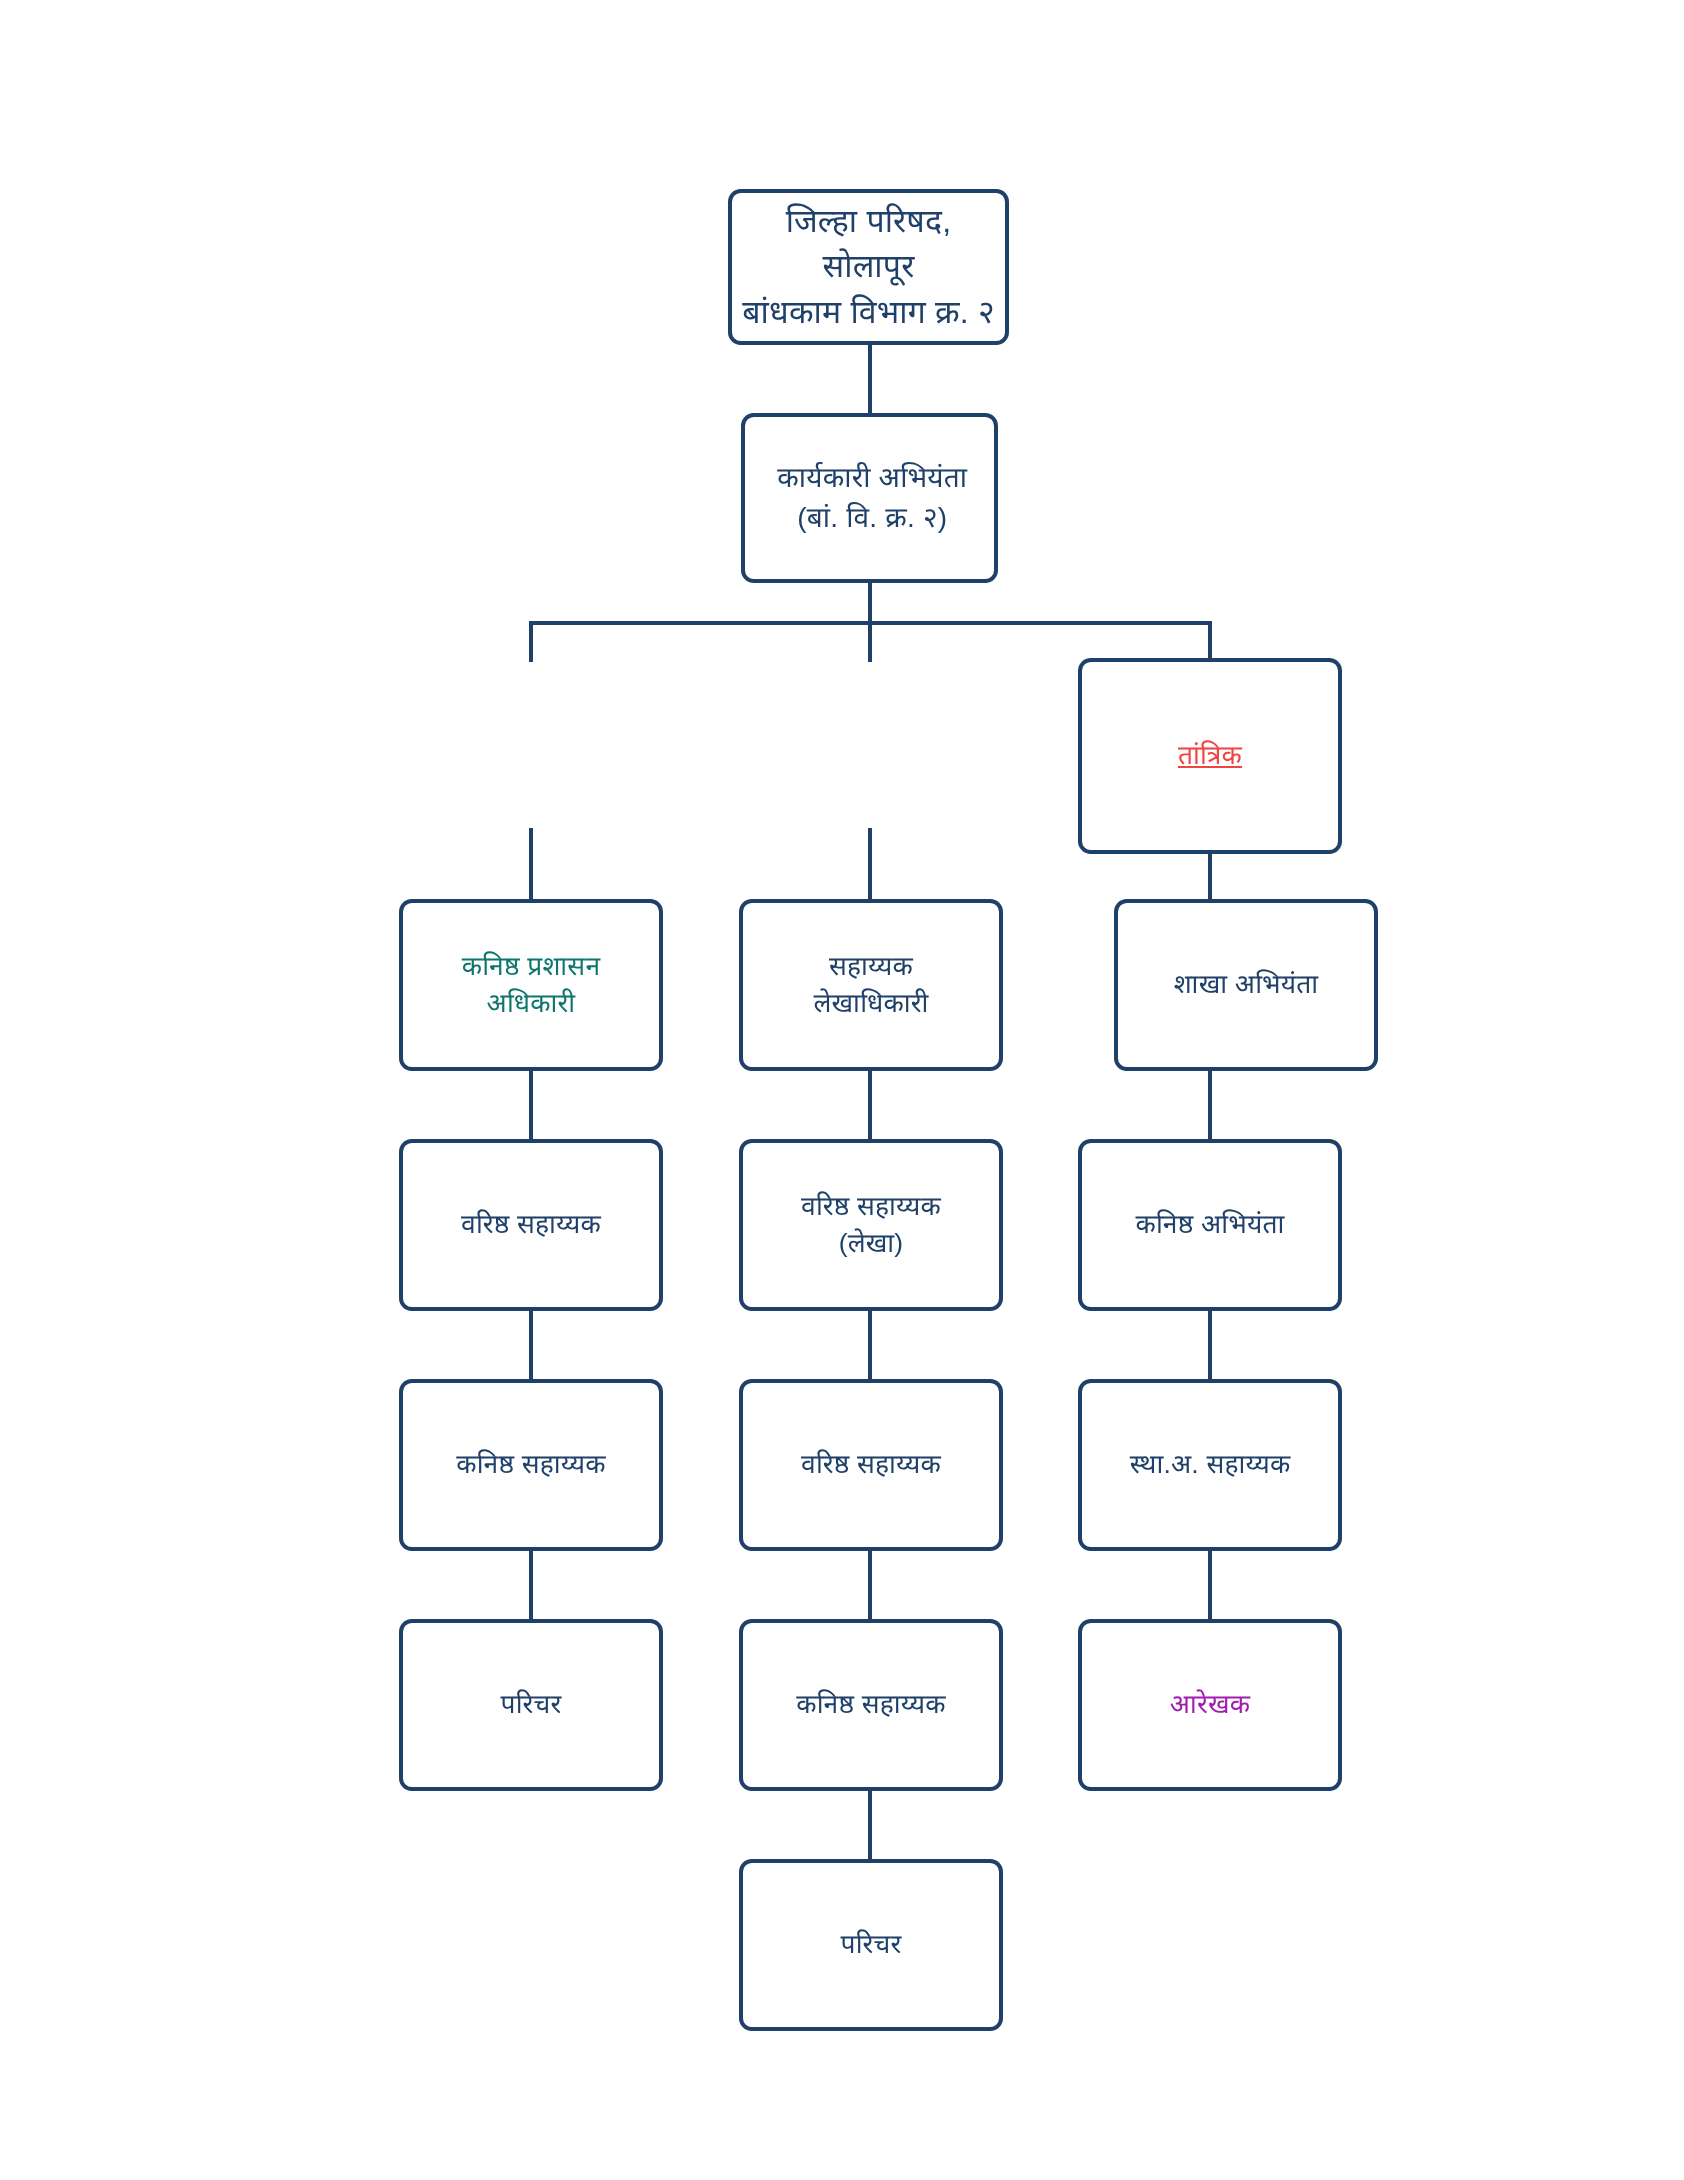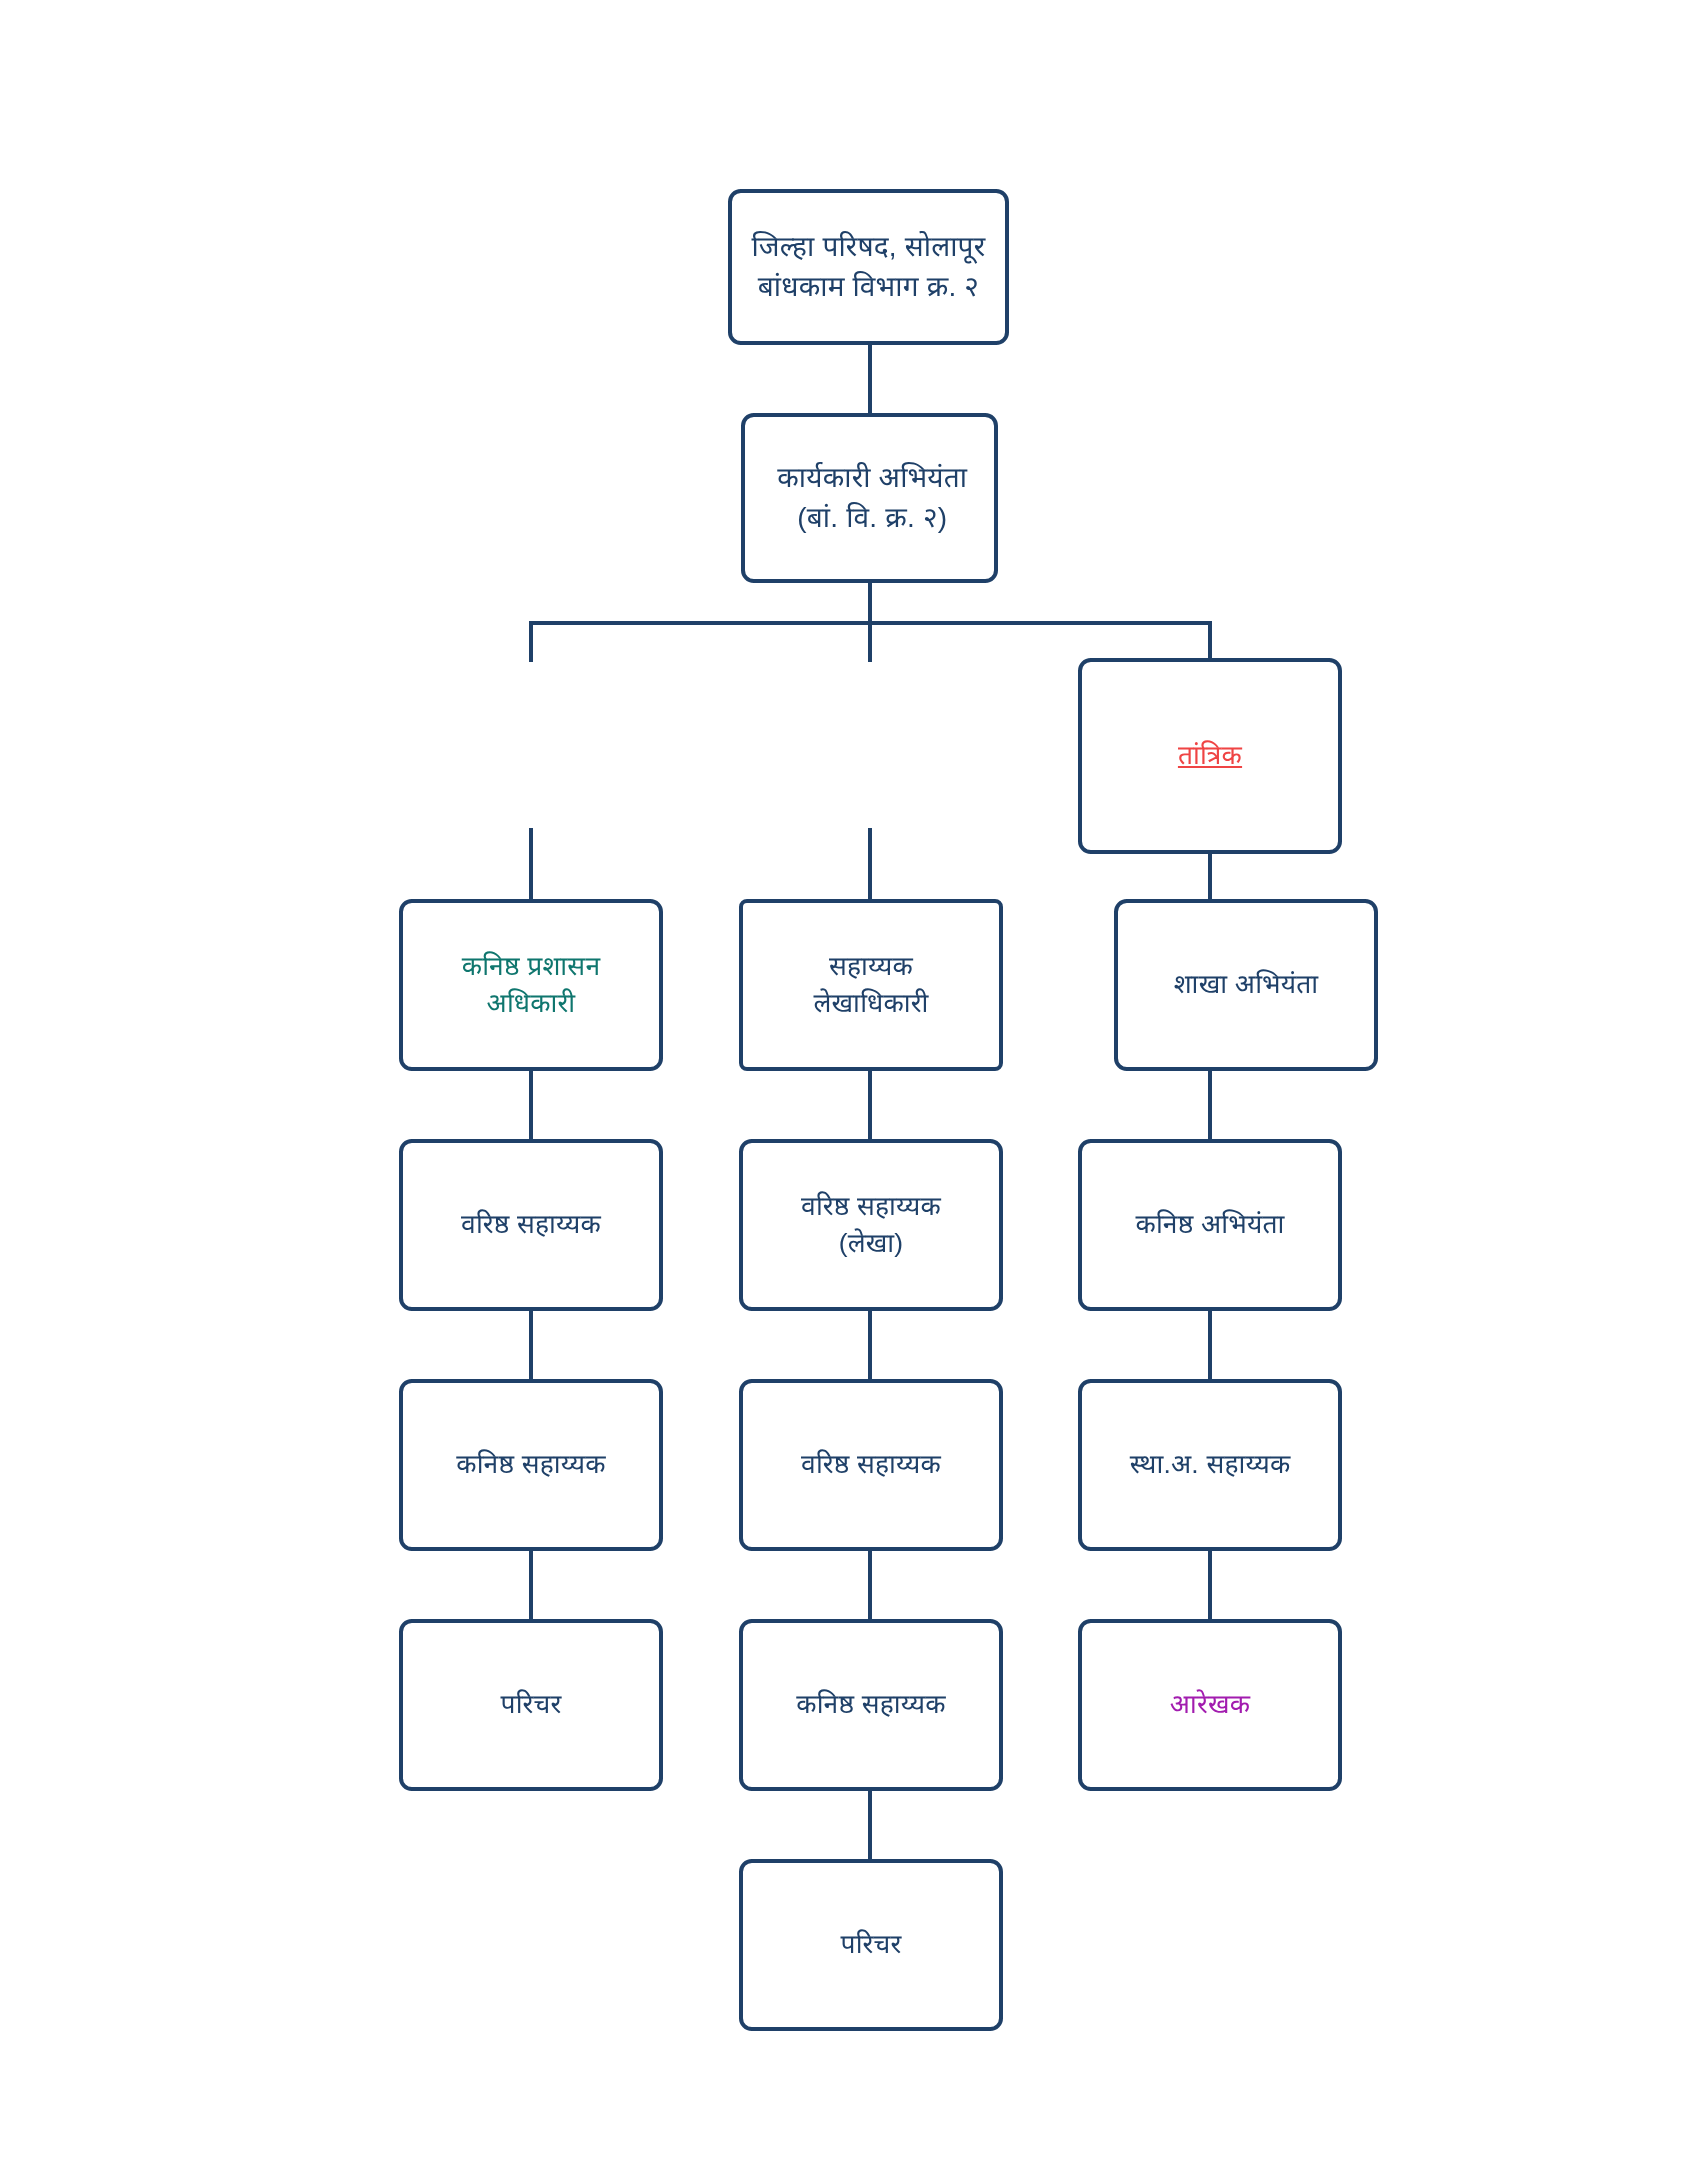--- a/index.html
+++ b/index.html
@@ -40,21 +40,21 @@
     padding: 3.4px 8.5px;
     z-index: 2;
   }
 
   .node .label {
     display: block;
     white-space: pre-line;
   }
 
   
-  .node.root  { font-size: 28px; }
+  .node.root  { font-size: 32px; }
   .node.exec  { font-size: 28px; padding-left: 14px; }
 
   
   .conn {
     position: absolute;
     background: #1f4068;
     z-index: 1;
   }
   .conn.v { width: 4.3px; }
   .conn.h { height: 4.3px; }
@@ -99,21 +99,21 @@
     <span class="label">कनिष्ठ सहाय्यक</span>
   </div>
   <div class="conn v" style="left: 529px; top: 1549px; height: 73px; background: rgb(31, 64, 104);"></div>
 
   <div class="node" style="left: 399px; top: 1619px; width: 264px; height: 172px; border-color: rgb(31, 64, 104); color: rgb(31, 64, 104);">
     <span class="label">परिचर</span>
   </div>
 
   <div class="conn v" style="left: 868px; top: 828px; height: 73px; background: rgb(31, 64, 104);"></div>
 
-  <div class="node" style="left: 739px; top: 899px; width: 264px; height: 172px; border-color: rgb(31, 64, 104); color: rgb(31, 64, 104); border-radius: 8px;">
+  <div class="node" style="left: 739px; top: 899px; width: 264px; height: 172px; border-color: rgb(31, 64, 104); color: rgb(31, 64, 104);">
     <span class="label">सहाय्यक
 लेखाधिकारी</span>
   </div>
   <div class="conn v" style="left: 868px; top: 1068px; height: 73px; background: rgb(31, 64, 104);"></div>
 
   <div class="node" style="left: 739px; top: 1139px; width: 264px; height: 172px; border-color: rgb(31, 64, 104); color: rgb(31, 64, 104);">
     <span class="label">वरिष्ठ सहाय्यक
 (लेखा)</span>
   </div>
   <div class="conn v" style="left: 868px; top: 1308px; height: 73px; background: rgb(31, 64, 104);"></div>

